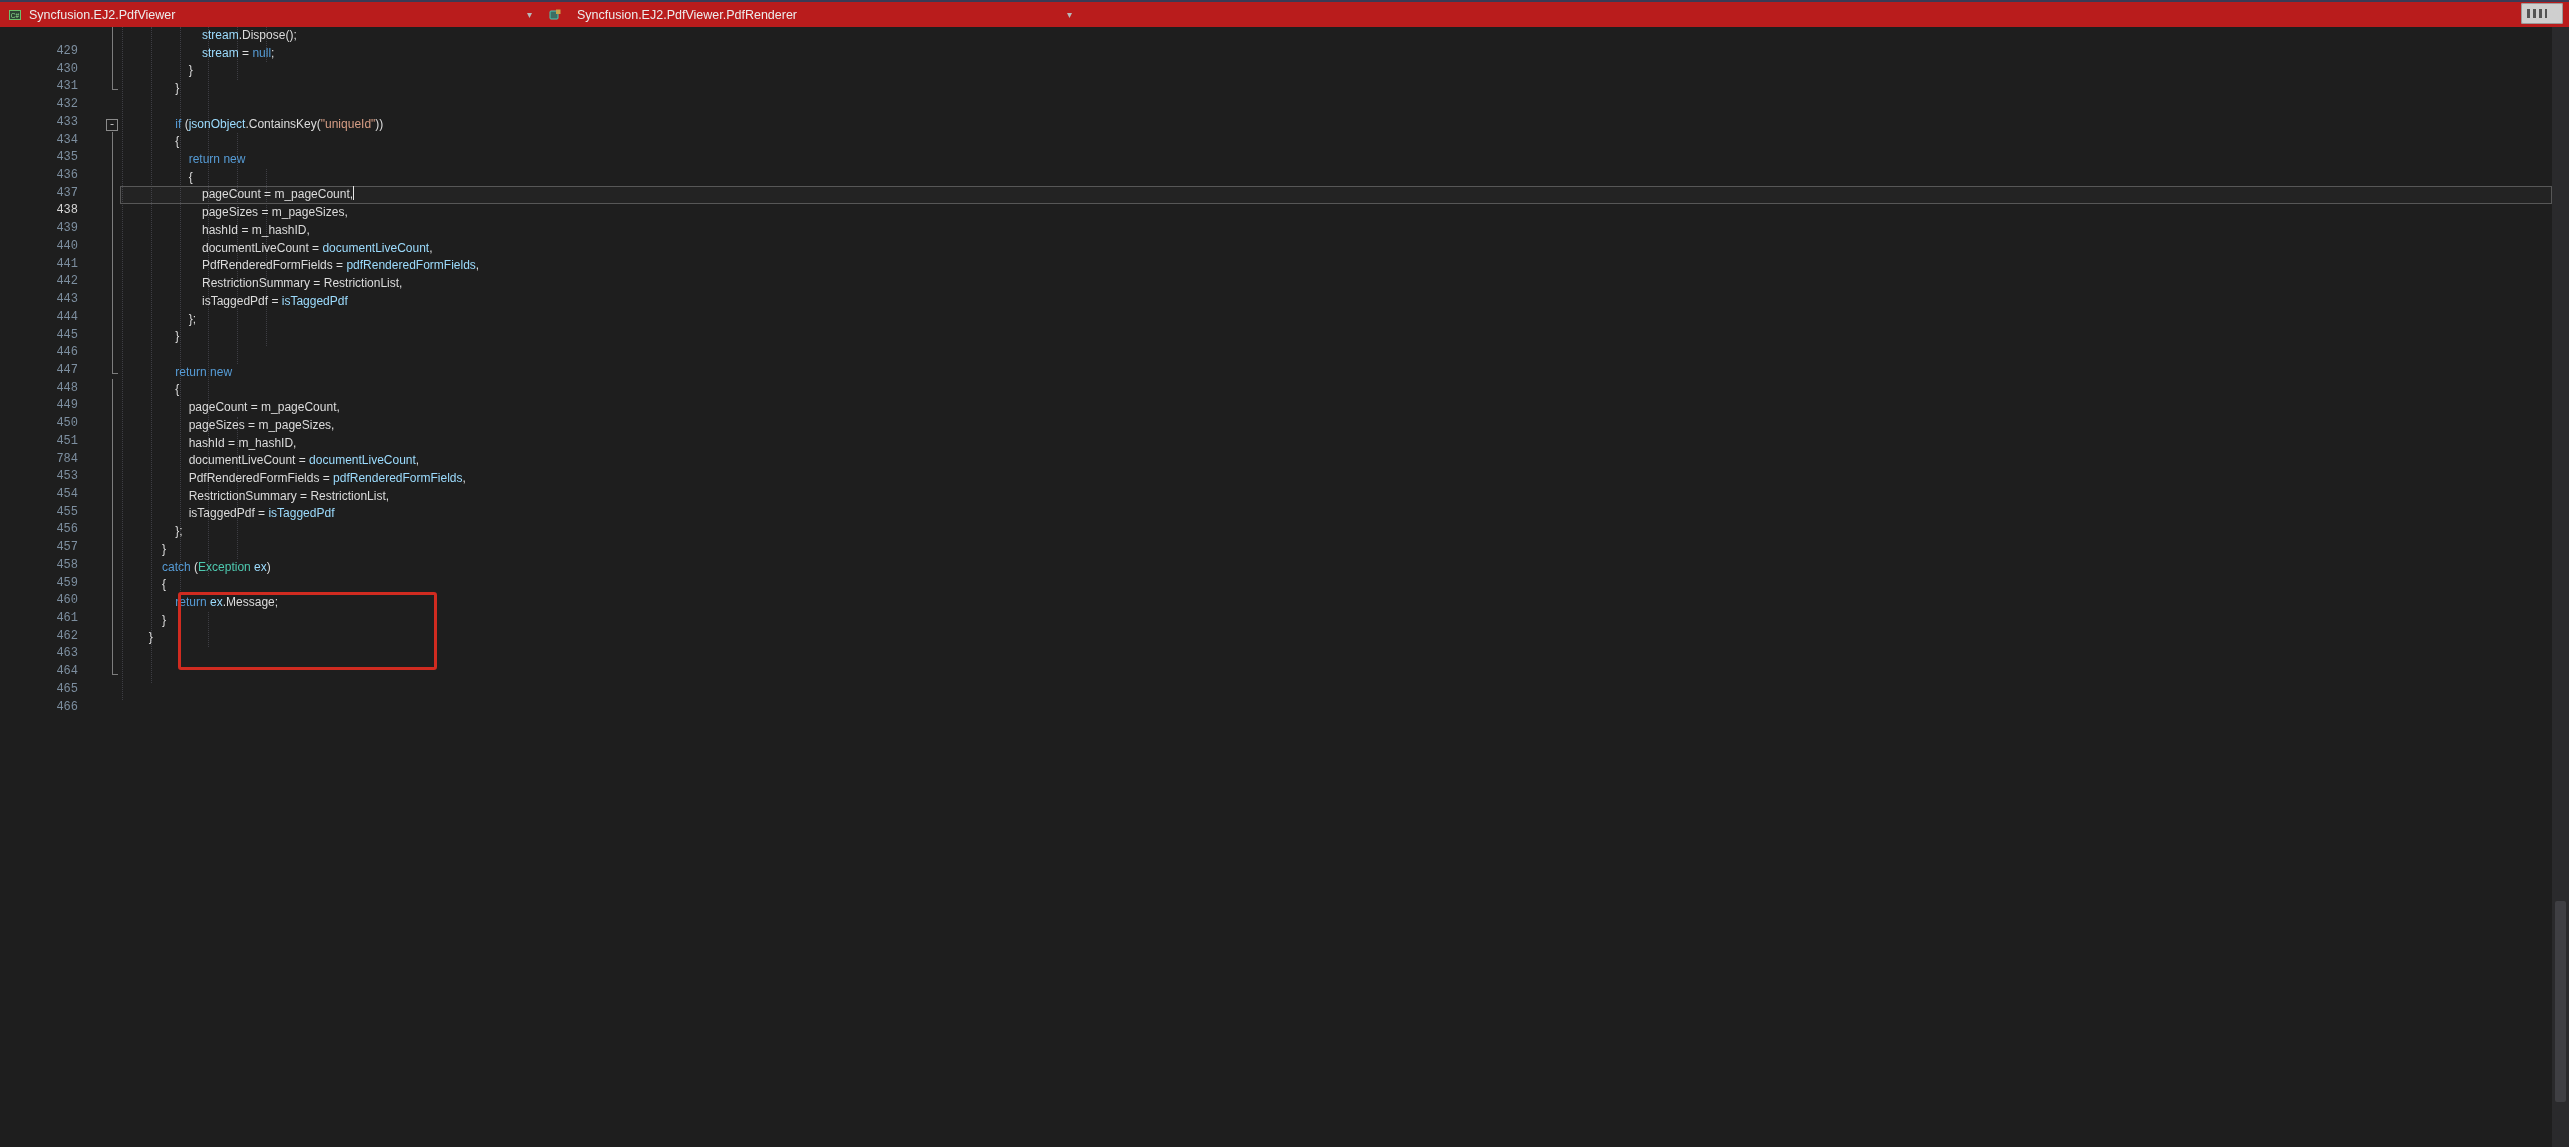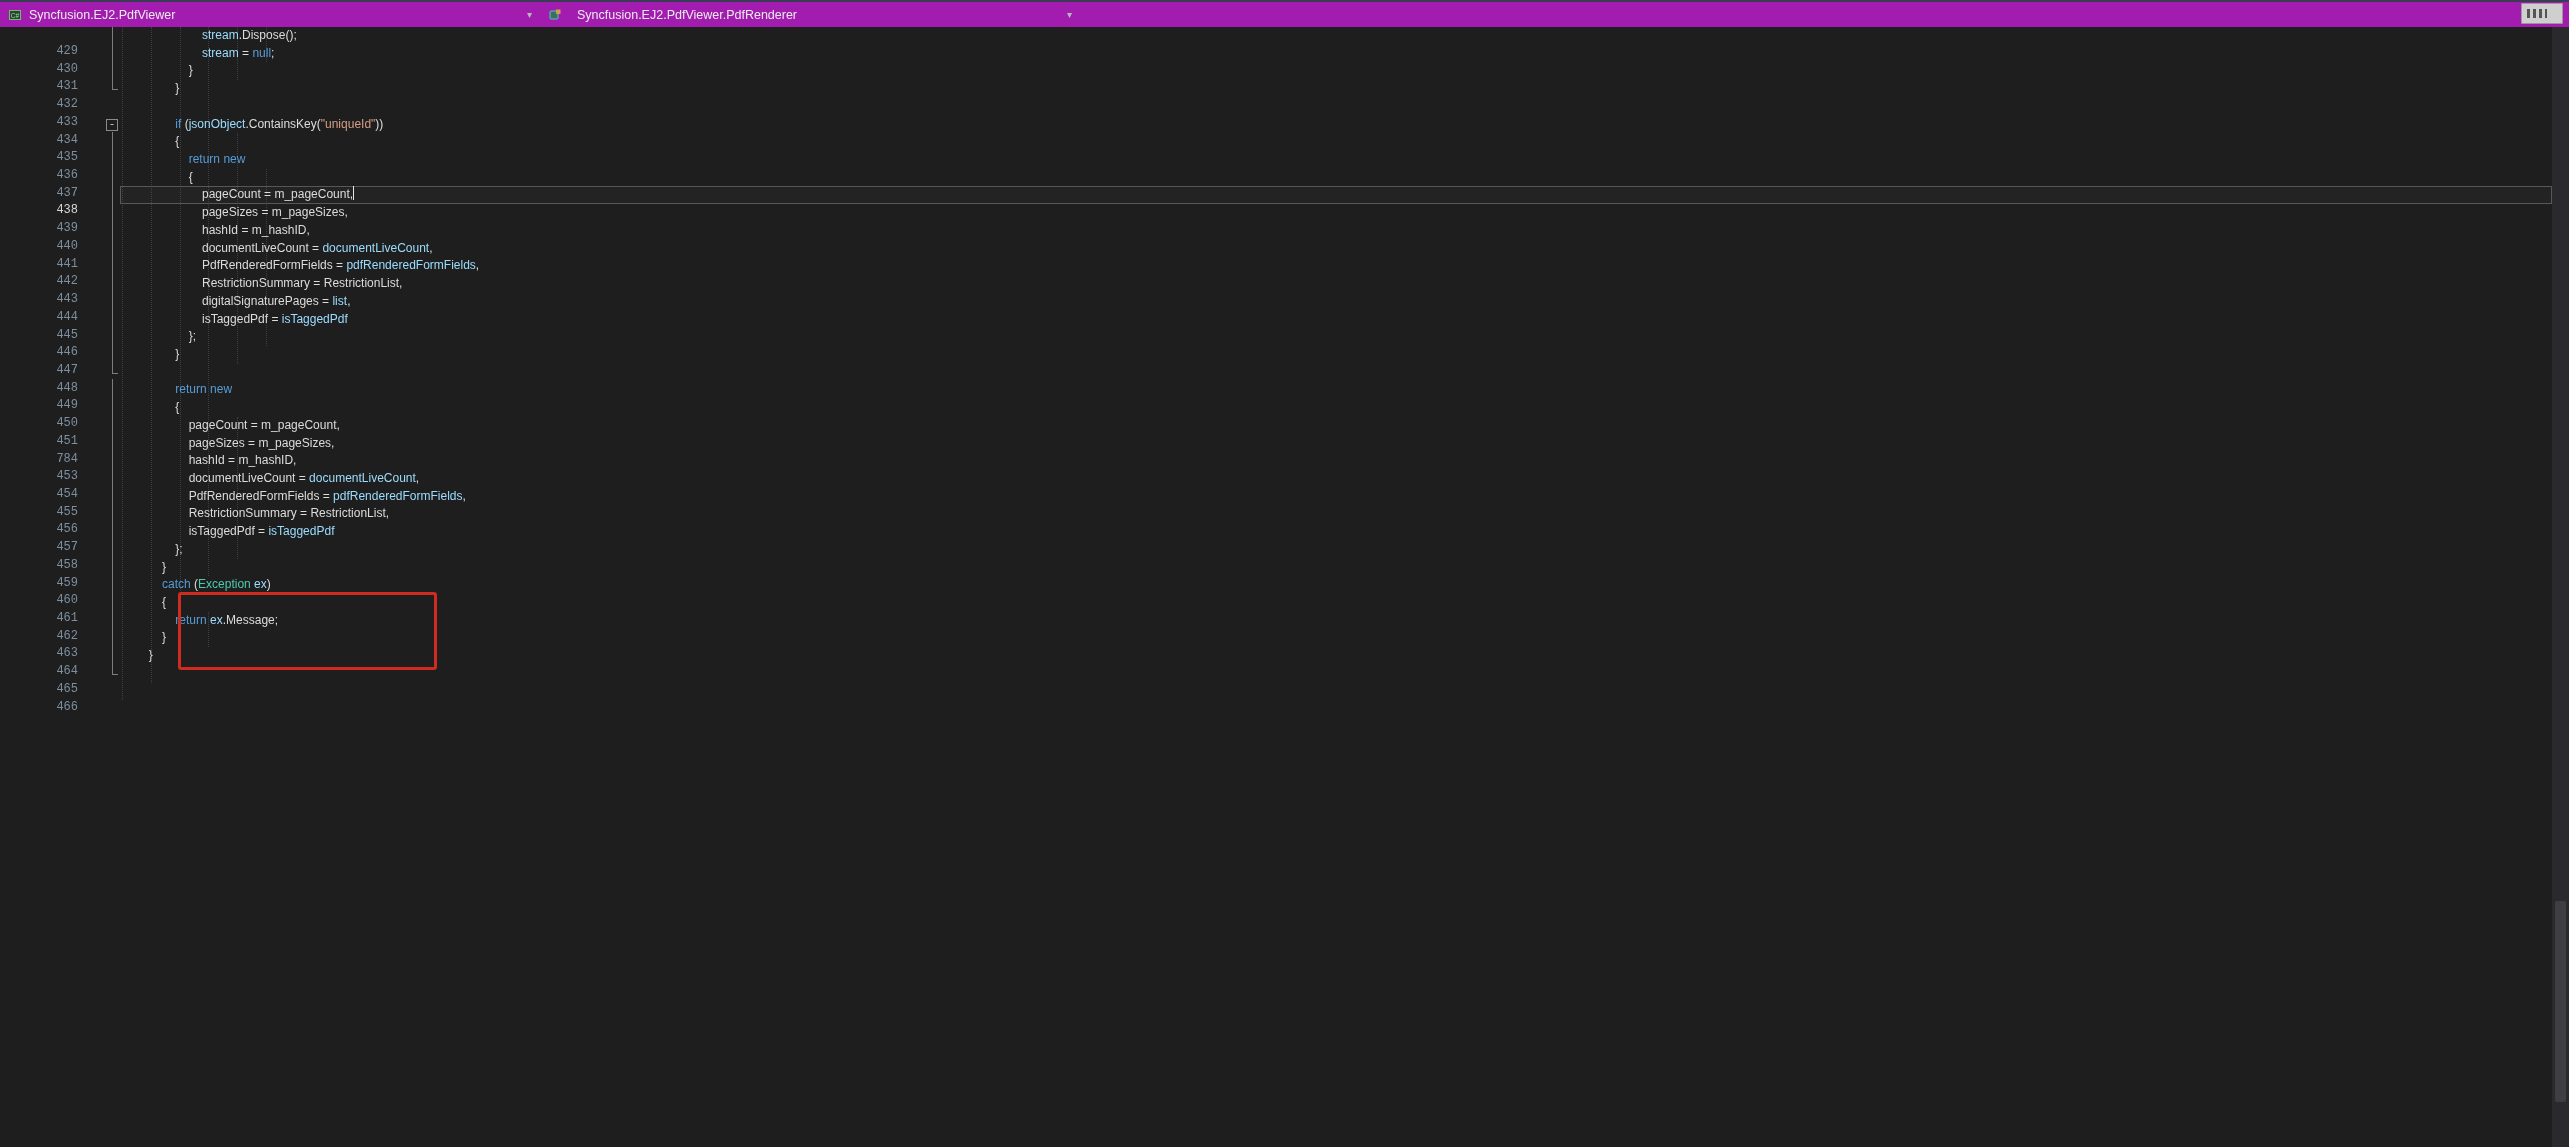--- a/index.html
+++ b/index.html
@@ -1,20 +1,20 @@
 <!DOCTYPE html>
 <html style="--tok-k: #569cd6; --tok-t: #4ec9b0; --tok-s: #d69d85; --tok-v: #9cdcfe; --tok-p: #dcdcdc;"><head>
 <meta charset="utf-8">
 <style>
   html,body{margin:0;padding:0;background:#1e1e1e;}
   body{width:2569px;height:1147px;overflow:hidden;position:relative;
        font-family:"Liberation Sans",sans-serif;}
 
   
-  #navbar{position:absolute;top:0;left:0;right:0;height:27px;background:#a21caf;
+  #navbar{position:absolute;top:0;left:0;right:0;height:27px;background:#b91c1c;
           border-top:2px solid #3b3b55;box-sizing:border-box;display:flex;align-items:center;z-index:10;}
   .nav-dd{display:flex;align-items:center;height:100%;box-sizing:border-box;padding:0 8px;position:relative;}
   .nav-dd.w1{width:540px;}
   .nav-dd.w2{width:540px;gap:8px;}
   .nav-dd.w3{flex:1;}
   .nav-label{color:#ececec;font-size:12.5px;margin-left:7px;white-space:nowrap;}
   .nav-icon{width:14px;height:14px;display:inline-block;flex:0 0 auto;}
   .chevron{margin-left:auto;color:#b8b8b8;font-size:10px;line-height:1;}
 
   
@@ -159,21 +159,20 @@
       <div class="code-line"><span>                </span><span class="tok-k">if</span><span class="tok-p"> (</span><span class="tok-v">jsonObject</span><span class="tok-p">.ContainsKey(</span><span class="tok-s">"uniqueId"</span><span class="tok-p">))</span></div>
       <div class="code-line"><span>                </span><span class="tok-p">{</span></div>
       <div class="code-line"><span>                    </span><span class="tok-k">return</span><span class="tok-p"> </span><span class="tok-k">new</span></div>
       <div class="code-line"><span>                    </span><span class="tok-p">{</span></div>
       <div class="code-line"><span>                        </span><span class="tok-p">pageCount = m_pageCount,</span><span class="caret"></span></div>
       <div class="code-line"><span>                        </span><span class="tok-p">pageSizes = m_pageSizes,</span></div>
       <div class="code-line"><span>                        </span><span class="tok-p">hashId = m_hashID,</span></div>
       <div class="code-line"><span>                        </span><span class="tok-p">documentLiveCount = </span><span class="tok-v">documentLiveCount</span><span class="tok-p">,</span></div>
       <div class="code-line"><span>                        </span><span class="tok-p">PdfRenderedFormFields = </span><span class="tok-v">pdfRenderedFormFields</span><span class="tok-p">,</span></div>
       <div class="code-line"><span>                        </span><span class="tok-p">RestrictionSummary = RestrictionList,</span></div>
-      <div class="code-line"><span>                        </span><span class="tok-p">digitalSignaturePages = </span><span class="tok-v">list</span><span class="tok-p">,</span></div>
       <div class="code-line"><span>                        </span><span class="tok-p">isTaggedPdf = </span><span class="tok-v">isTaggedPdf</span></div>
       <div class="code-line"><span>                    </span><span class="tok-p">};</span></div>
       <div class="code-line"><span>                </span><span class="tok-p">}</span></div>
       <div class="code-line"><span></span></div>
       <div class="code-line"><span>                </span><span class="tok-k">return</span><span class="tok-p"> </span><span class="tok-k">new</span></div>
       <div class="code-line"><span>                </span><span class="tok-p">{</span></div>
       <div class="code-line"><span>                    </span><span class="tok-p">pageCount = m_pageCount,</span></div>
       <div class="code-line"><span>                    </span><span class="tok-p">pageSizes = m_pageSizes,</span></div>
       <div class="code-line"><span>                    </span><span class="tok-p">hashId = m_hashID,</span></div>
       <div class="code-line"><span>                    </span><span class="tok-p">documentLiveCount = </span><span class="tok-v">documentLiveCount</span><span class="tok-p">,</span></div>

